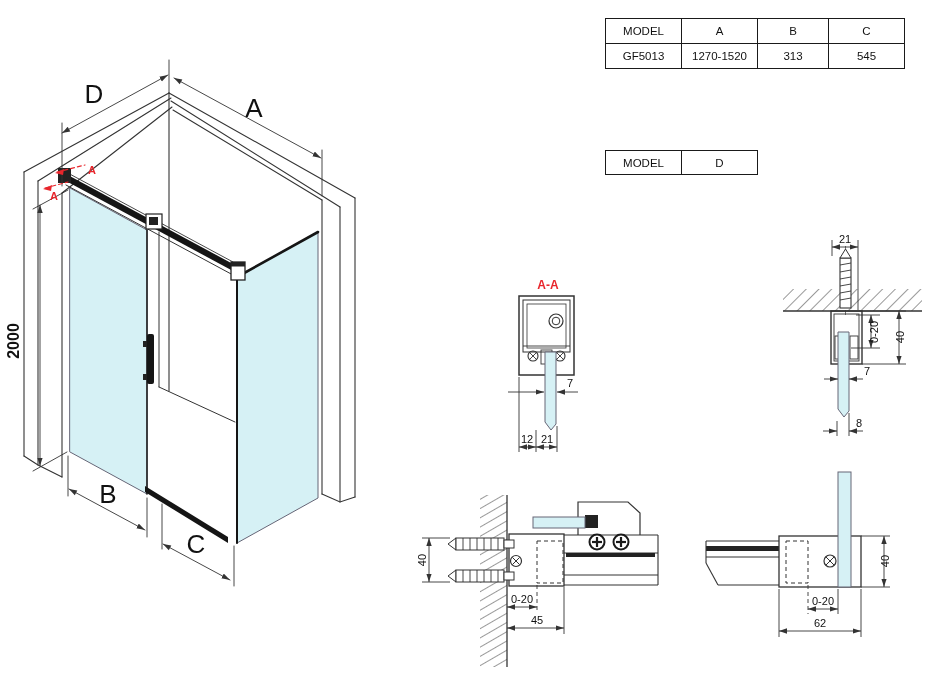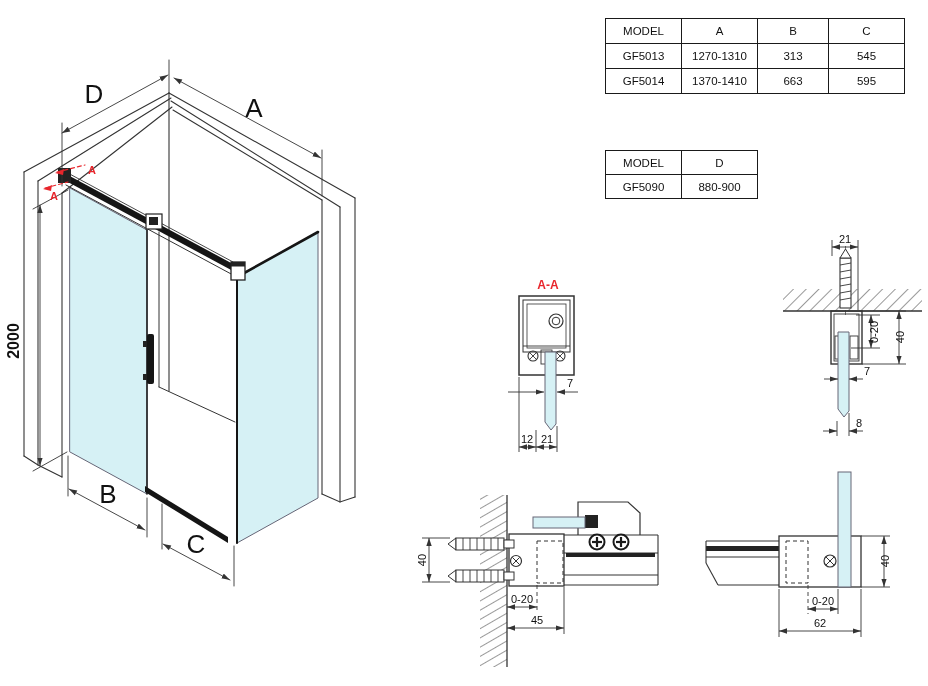--- a/index.html
+++ b/index.html
@@ -341,38 +341,28 @@
 <table class="tbl t1">
   <tbody>
         <tr>
     <td class="cw75">MODEL</td>
     <td class="cw75">A</td>
     <td class="cw70">B</td>
     <td class="cw75">C</td>
   </tr>
   <tr>
     <td>GF5013</td>
-    <td>1270-1310</td>
+    <td>1270-1520</td>
     <td>313</td>
     <td>545</td>
-  </tr>
-  <tr>
-    <td>GF5014</td>
-    <td>1370-1410</td>
-    <td>663</td>
-    <td>595</td>
   </tr>
 </tbody>
     </table>
 
 <table class="tbl t2">
   <tbody>
         <tr>
     <td class="cw75">MODEL</td>
     <td class="cw75">D</td>
   </tr>
-  <tr>
-    <td>GF5090</td>
-    <td>880-900</td>
-  </tr>
 </tbody>
     </table>
 </div>
 
 </body></html>

